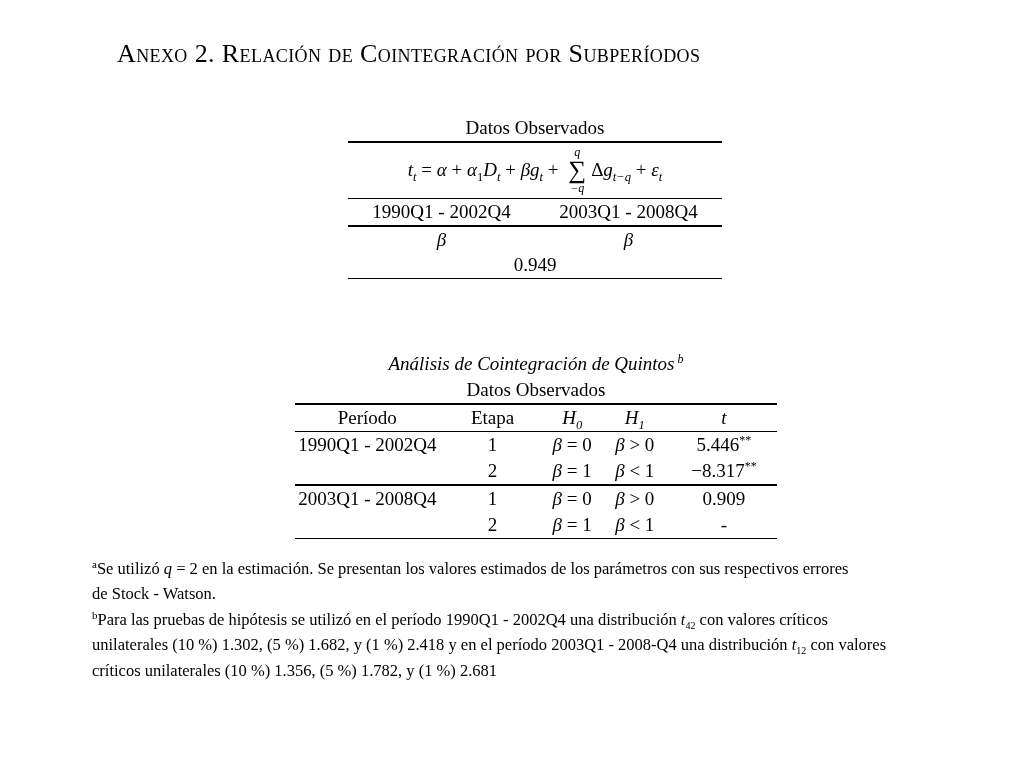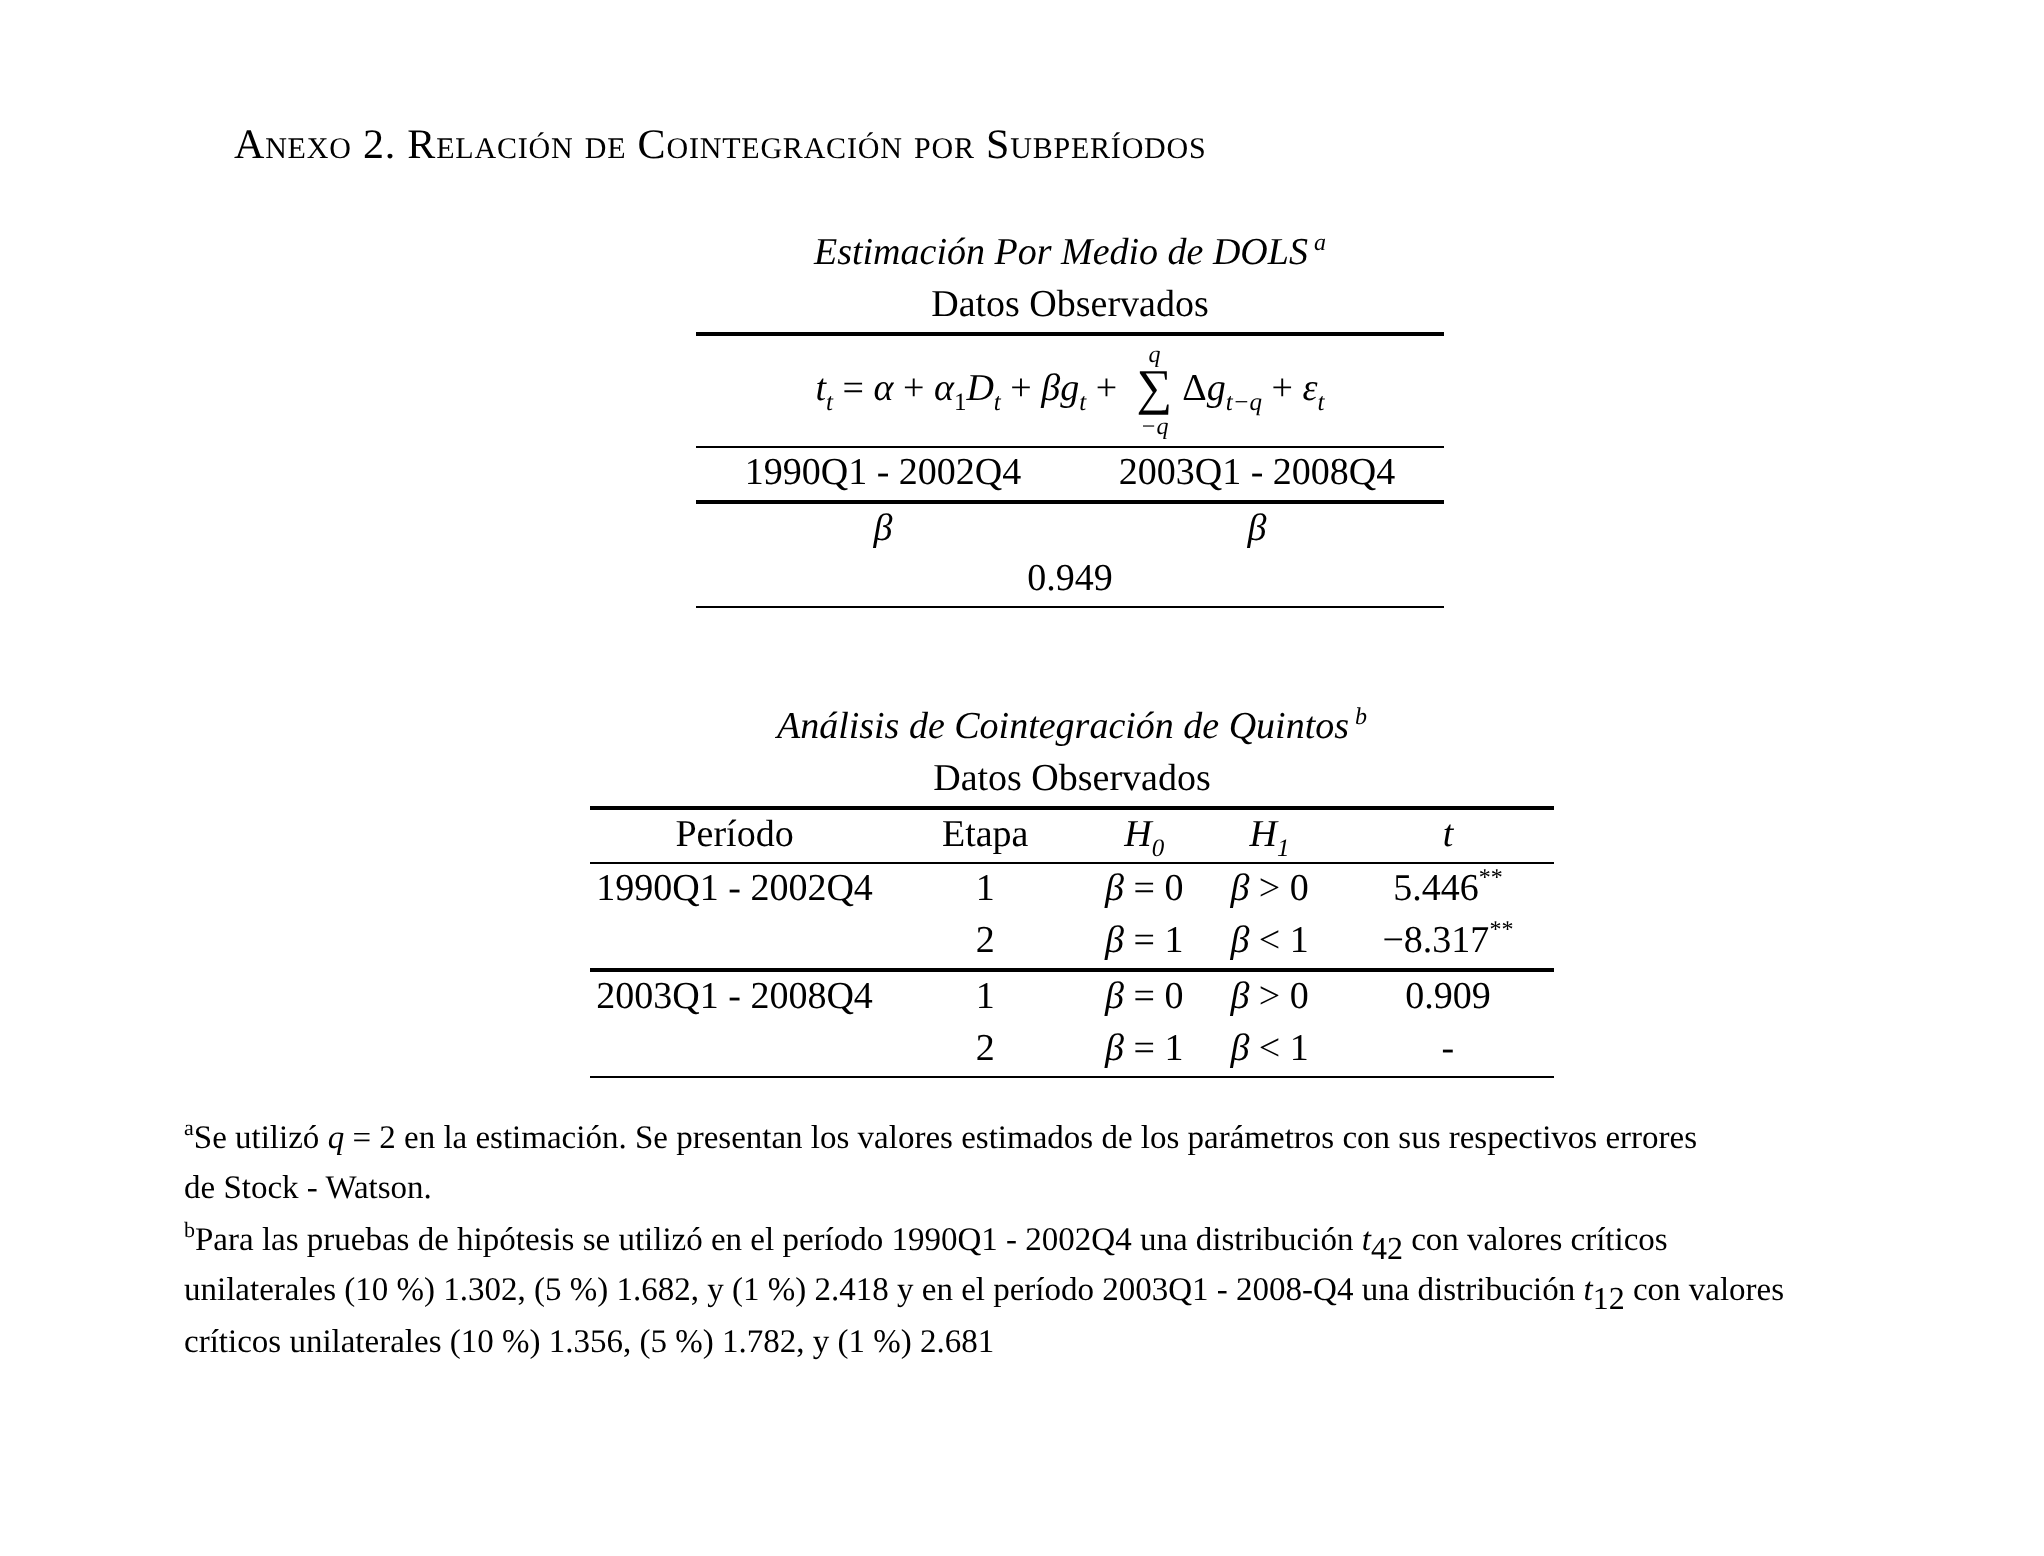--- a/index.html
+++ b/index.html
@@ -4,22 +4,22 @@
 <style>
   html,body{margin:0;padding:0;background:#ffffff;}
   .page{
     position:relative;
     width:1022px;height:778px;
     background:#ffffff;color:#000000;
     font-family:"Liberation Serif","DejaVu Serif",serif;
     overflow:hidden;
   }
   .title{
-    position:absolute;left:117px;top:60px;
-    font-size:21px;font-variant:small-caps;letter-spacing:0.4px;
+    position:absolute;left:117px;top:39px;
+    font-size:26px;font-variant:small-caps;letter-spacing:0.4px;
   }
   .rule{height:1.5px;background:#000000;}
   
   .t1{position:absolute;left:348px;top:114px;width:374px;text-align:center;font-size:19px;}
   .t1 .ttl{font-style:italic;line-height:25px;}
   .t1 .sub{line-height:27px;}
   .formula{
     height:55px;display:flex;align-items:center;justify-content:center;
     font-size:19px;
   }
@@ -40,31 +40,30 @@
   .t2 .ttl{font-style:italic;line-height:25px;}
   .t2 .sub{line-height:27px;}
   .t2 .row{display:flex;line-height:26px;}
   .t2 .row .c{white-space:nowrap;}
   .c-per{width:30%;} .c-eta{width:22%;} .c-h0{width:11%;} .c-h1{width:15%;} .c-t{width:22%;}
   
   .notes{position:absolute;left:92px;top:556px;width:910px;font-size:16.5px;}
   .notes .ln{line-height:25.4px;white-space:nowrap;}
   .notes sup{font-size:11px;}
   .notes i{font-style:italic;}
-  .notes sub{font-size:16px;}
+  .notes sub{font-size:10px;}
 </style>
 </head>
 <body>
 
 <div class="page">
 
   <div class="title">Anexo 2. Relación de Cointegración por Subperíodos</div>
 
   <section class="t1">
-    <div class="ttl"><span>Estimación Por Medio de DOLS</span><sup>a</sup></div>
     <div class="sub">Datos Observados</div>
     <div class="rule"></div>
 
     <div class="formula">
       <span><span class="mi">t</span><sub><span class="mi">t</span></sub><span class="mr"> = </span><span class="mi">α</span><span class="mr"> + </span><span class="mi">α</span><sub>1</sub><span class="mi">D</span><sub><span class="mi">t</span></sub><span class="mr"> + </span><span class="mi">βg</span><sub><span class="mi">t</span></sub><span class="mr"> + </span></span>
       <span class="sum">
           <span class="lim">q</span>
           <span class="sig">∑</span>
           <span class="lim">−q</span>
         </span>

